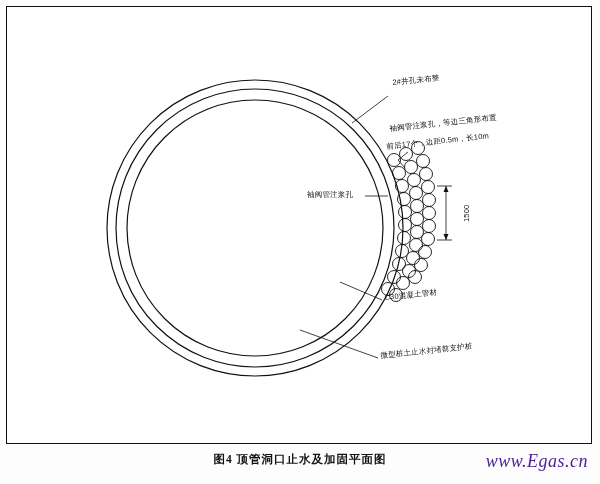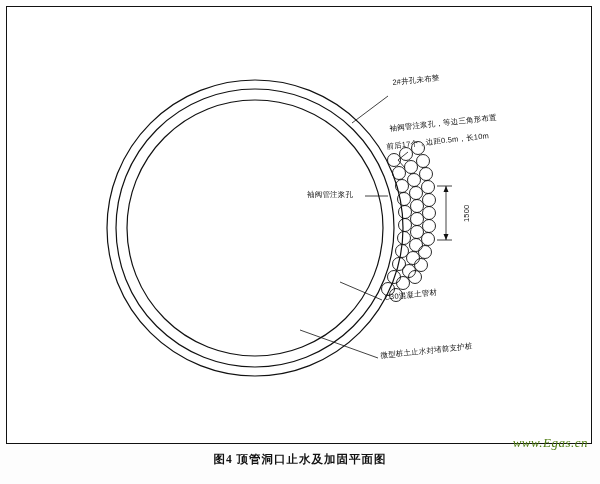--- a/index.html
+++ b/index.html
@@ -59,25 +59,25 @@
     text-align: center;
     font-family: "Liberation Serif", serif;
     font-size: 11.5px;
     font-weight: bold;
     color: #111;
     letter-spacing: 1px;
   }
   .watermark {
     position: absolute;
     right: 12px;
-    top: 435px;
+    top: 451px;
     font-family: "Liberation Serif", serif;
-    font-size: 13px;
+    font-size: 18px;
     font-style: italic;
-    color: #4d7c0f;
+    color: #4c1d95;
     letter-spacing: 0.5px;
   }
 </style>
 </head>
 <body>
 
 <div id="page">
 
   <div class="frame"></div>
 

